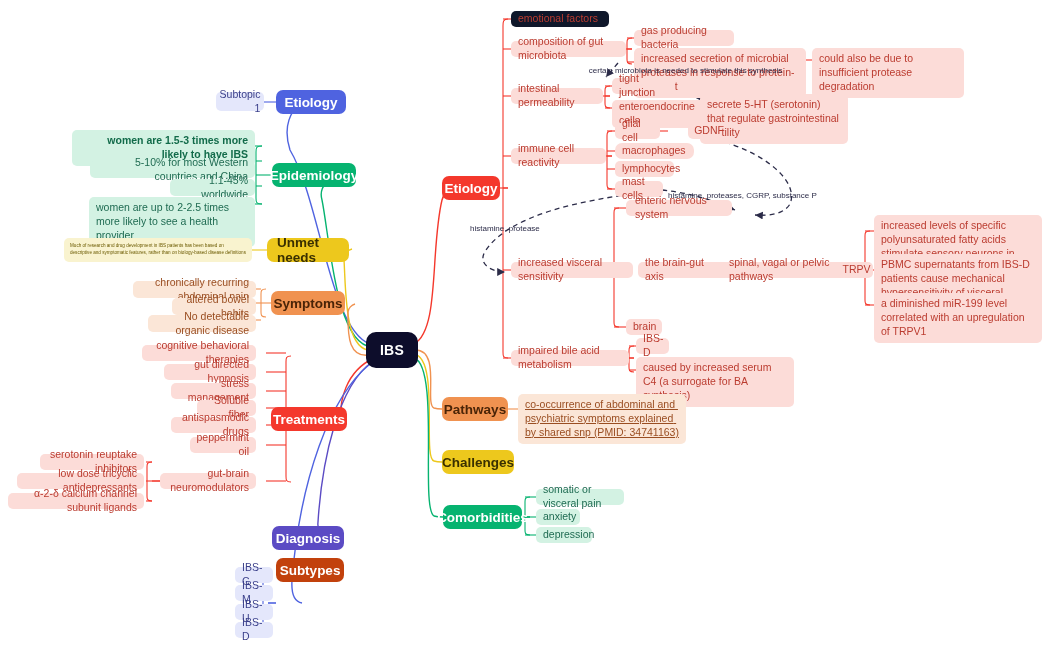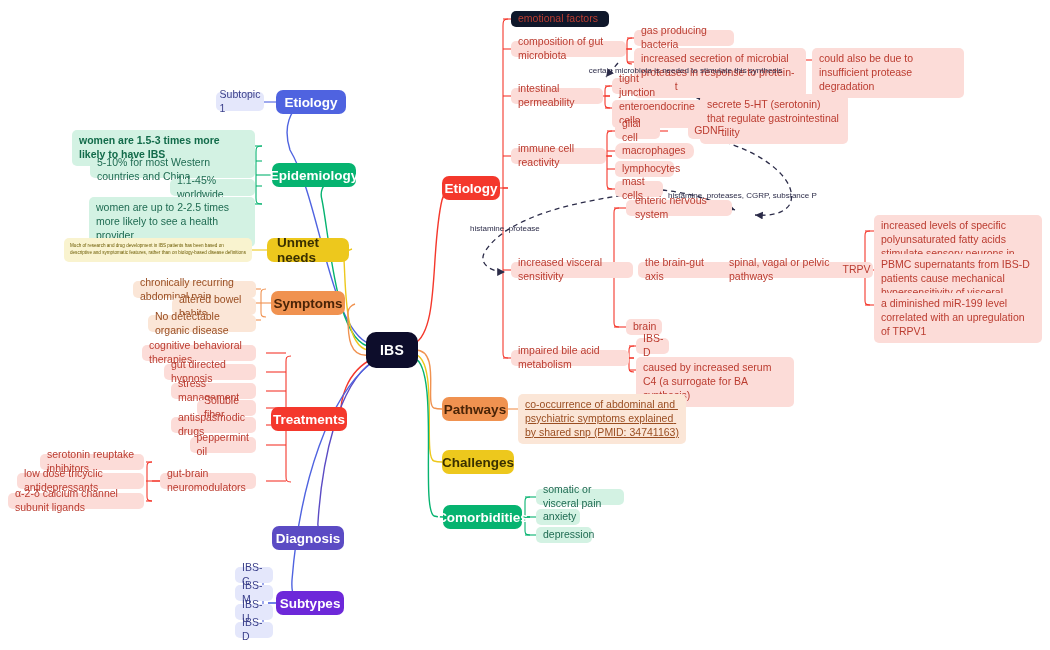--- a/index.html
+++ b/index.html
@@ -10,21 +10,21 @@
   svg.links{position:absolute;left:0;top:0;width:1050px;height:650px;pointer-events:none;}
 
   .node{position:absolute;box-sizing:border-box;border-radius:6px;
         display:flex;align-items:center;white-space:pre-wrap;}
   .root{background:#0d0d2b;color:#ffffff;font-size:14px;font-weight:700;
         border-radius:10px;justify-content:center;letter-spacing:.3px;}
   .main{color:#ffffff;font-size:13.5px;font-weight:700;border-radius:7px;
         justify-content:center;padding:0 10px;}
   .leaf{font-size:10.5px;border-radius:5px;padding:4px 7px;line-height:1.32;}
   .leaf.right{justify-content:flex-start;}
-  .leaf.left{justify-content:flex-end;text-align:left;}
+  .leaf.left{justify-content:flex-end;text-align:right;}
   .leaf.bold{font-weight:700;}
   .tiny{font-size:4.6px;line-height:1.45;padding:4px 6px;}
   .anno{position:absolute;font-size:8px;color:#2b2b48;line-height:1.3;}
 </style>
 </head>
 <body>
 
 <div id="canvas">
 
   <svg class="links" viewBox="0 0 1050 650">
@@ -268,21 +268,21 @@
     <span>low dose tricyclic antidepressants</span>
   </div>
   <div class="node leaf left" style="left:8px;top:493px;width:136px;height:16px;background:#fcdcd8;color:#bb3c30;">
     <span>α-2-δ calcium channel subunit ligands</span>
   </div>
 
   <div class="node main" style="left:272px;top:526px;width:72px;height:24px;background:#5b4bc4;">
     <span>Diagnosis</span>
   </div>
 
-  <div class="node main" style="left:276px;top:591px;width:68px;height:24px;background:#6d28d9;">
+  <div class="node main" style="left:276px;top:558px;width:68px;height:24px;background:#c2410c;">
     <span>Subtypes</span>
   </div>
   <div class="node leaf" style="left:235px;top:567px;width:38px;height:16px;background:#e4e7fb;color:#3a3f8a;justify-content:center;">
     <span>IBS-C</span>
   </div>
   <div class="node leaf" style="left:235px;top:585px;width:38px;height:16px;background:#e4e7fb;color:#3a3f8a;justify-content:center;">
     <span>IBS-M</span>
   </div>
   <div class="node leaf" style="left:235px;top:604px;width:38px;height:16px;background:#e4e7fb;color:#3a3f8a;justify-content:center;">
     <span>IBS-U</span>

